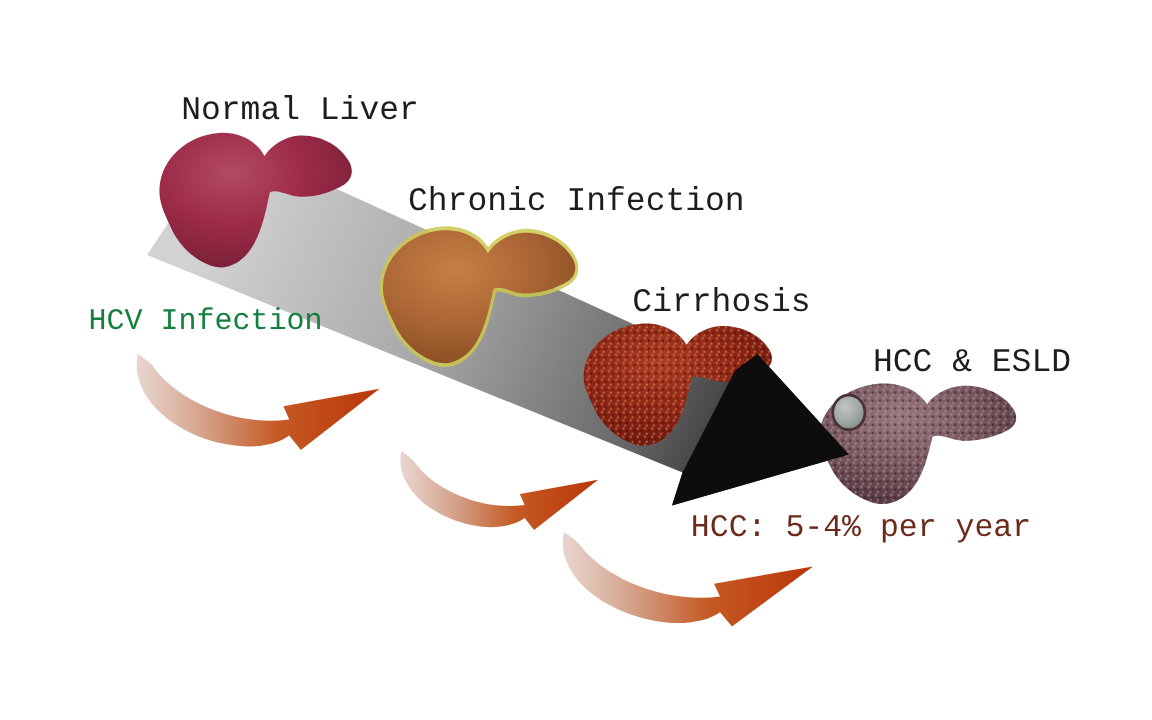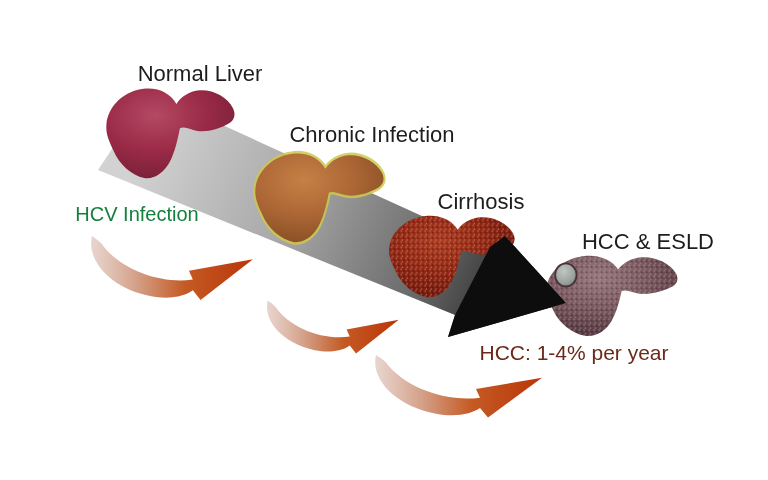--- a/index.html
+++ b/index.html
@@ -1,21 +1,21 @@
 <!DOCTYPE html>
 <html><head>
 <meta charset="utf-8">
 <style>
   html,body{margin:0;padding:0;background:#ffffff;}
   .canvas{
     position:relative;
     width:768px;height:480px;
     background:#ffffff;
     overflow:hidden;
-    font-family:Liberation Sans, sans-serif;
+    font-family:Liberation Mono, monospace;
   }
   .art{position:absolute;left:0;top:0;}
   .label{position:absolute;text-align:center;white-space:nowrap;line-height:1.15;}
   .stage-label{color:#1d1d1d;font-size:22px;}
   .cause-label{color:#15803d;font-size:20px;}
   .rate-label{color:#6b2a19;font-size:21px;}
 </style>
 </head>
 <body>
 
@@ -125,16 +125,16 @@
   <div class="label stage-label" style="left:272px;top:122px;width:200px;">Chronic Infection</div>
 
   <div class="label stage-label" style="left:401px;top:189px;width:160px;">Cirrhosis</div>
 
   <div class="label stage-label" style="left:558px;top:229px;width:180px;">HCC &amp; ESLD</div>
 
   <div class="label cause-label" style="left:47px;top:203px;width:180px;">HCV Infection</div>
 
 
 
-  <div class="label rate-label" style="left:454px;top:341px;width:240px;">HCC: 1-4% per year</div>
+  <div class="label rate-label" style="left:454px;top:341px;width:240px;">HCC: 5-4% per year</div>
 
 
 </div>
 
 </body></html>

